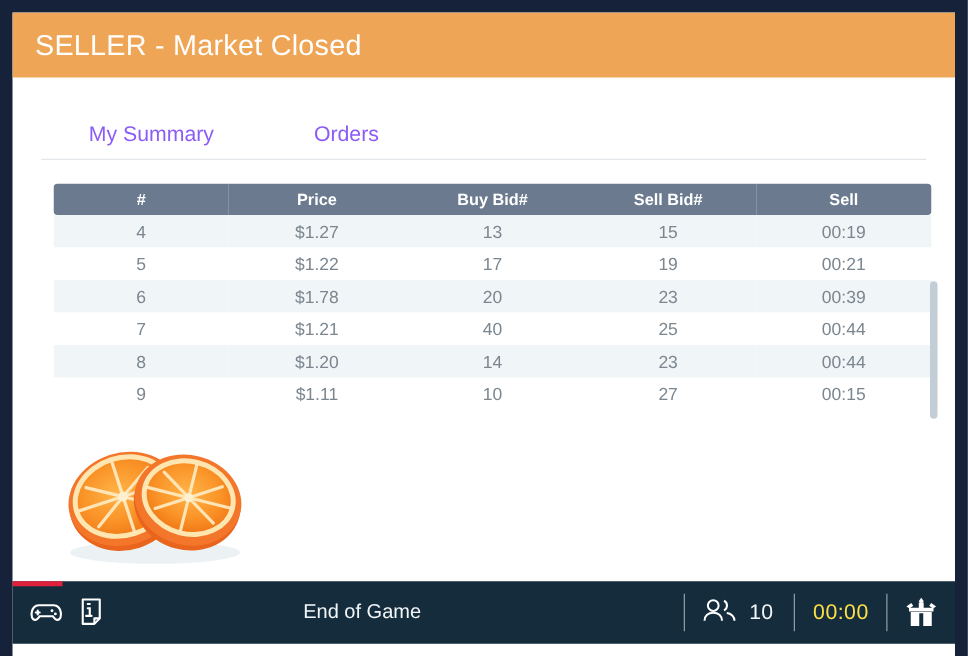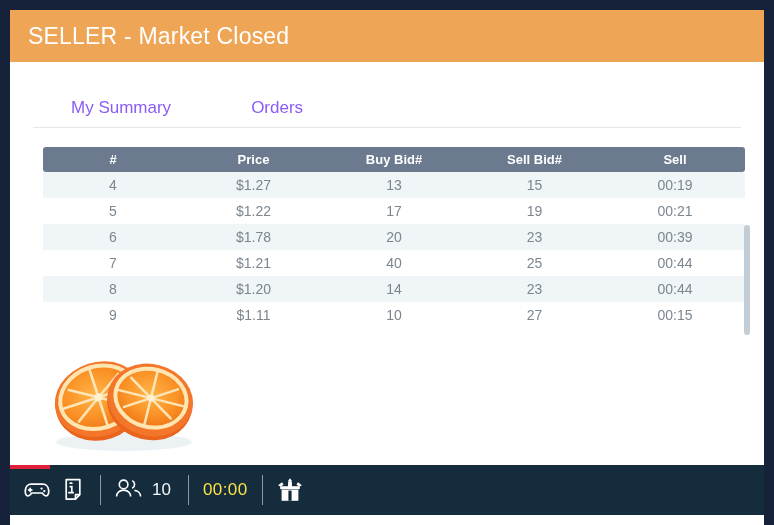--- a/index.html
+++ b/index.html
@@ -328,20 +328,21 @@
       </span>
       <span class="foot-icon">
         <svg width="22" height="24" viewBox="0 0 22 24" fill="none" stroke="#FFFFFF" stroke-width="1.7">
           <path d="M2.2 1.6h13.6v15.1l-4.3 4.4H2.2V1.6Z" stroke-linejoin="round"></path>
           <path d="M11.5 21.1v-4.4h4.3" stroke-linejoin="round"></path>
           <path d="M6.2 5.2h1.6M6.2 8.6h1.6v6.1M4.9 14.7h4.3" stroke-linecap="round"></path>
         </svg>
       </span>
     </div>
 
+    <div class="foot-center">End of Game</div>
 
     <div class="foot-right">
       <div class="divider"></div>
 
       <div class="foot-grp">
         <span>
           <svg width="28" height="20" viewBox="0 0 28 20" fill="none" stroke="#FFFFFF" stroke-width="1.6" stroke-linejoin="round">
             <circle cx="8.6" cy="6.4" r="4.3"></circle>
             <path d="M1.6 18.6c0-3.9 3.1-6.5 7-6.5s7 2.6 7 6.5"></path>
             <path d="M17.2 2.6a4.3 4.3 0 0 1 0 7.7"></path>

